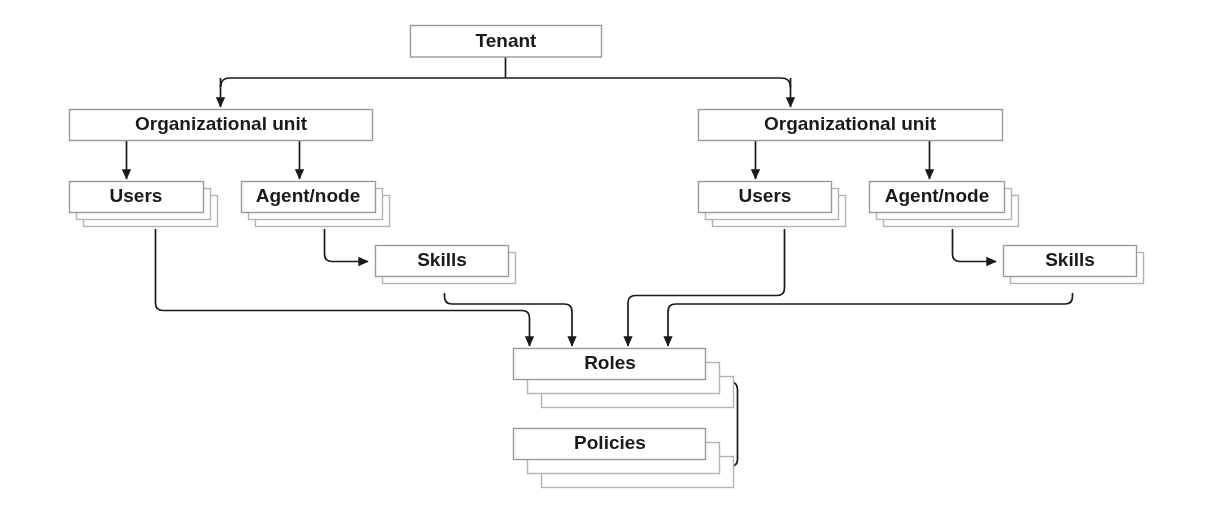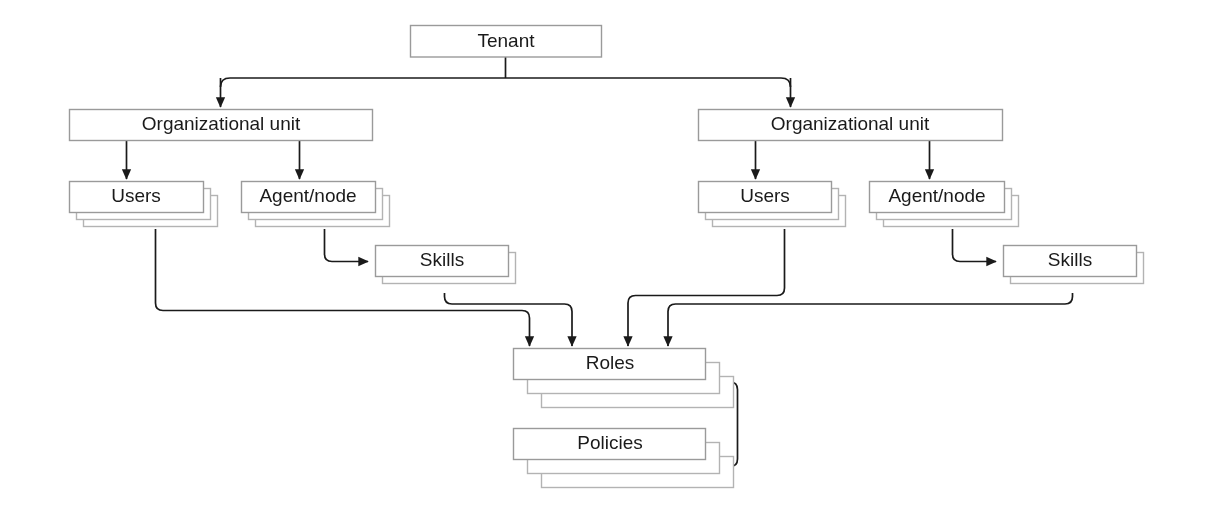--- a/index.html
+++ b/index.html
@@ -11,20 +11,21 @@
     width: 1208px;
     height: 513px;
     font-family: "Liberation Sans", sans-serif;
     overflow: hidden;
   }
   #diagram-root {
     position: relative;
     width: 1208px;
     height: 513px;
     background: #ffffff;
+    font-weight: bold;
   }
   svg#diagram {
     display: block;
     width: 1208px;
     height: 513px;
   }
   .node-rect {
     fill: #ffffff;
     stroke: #9a9a9a;
     stroke-width: 1.4;

